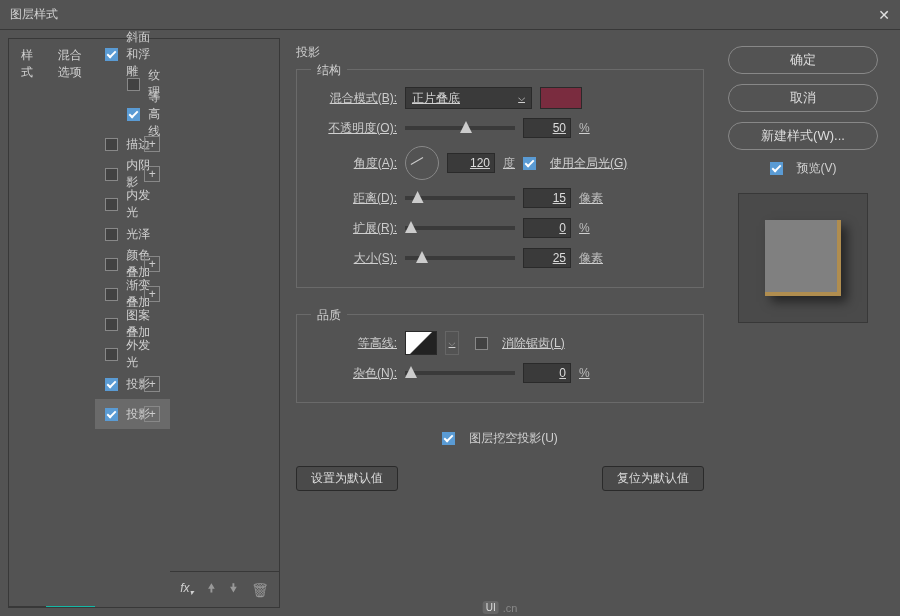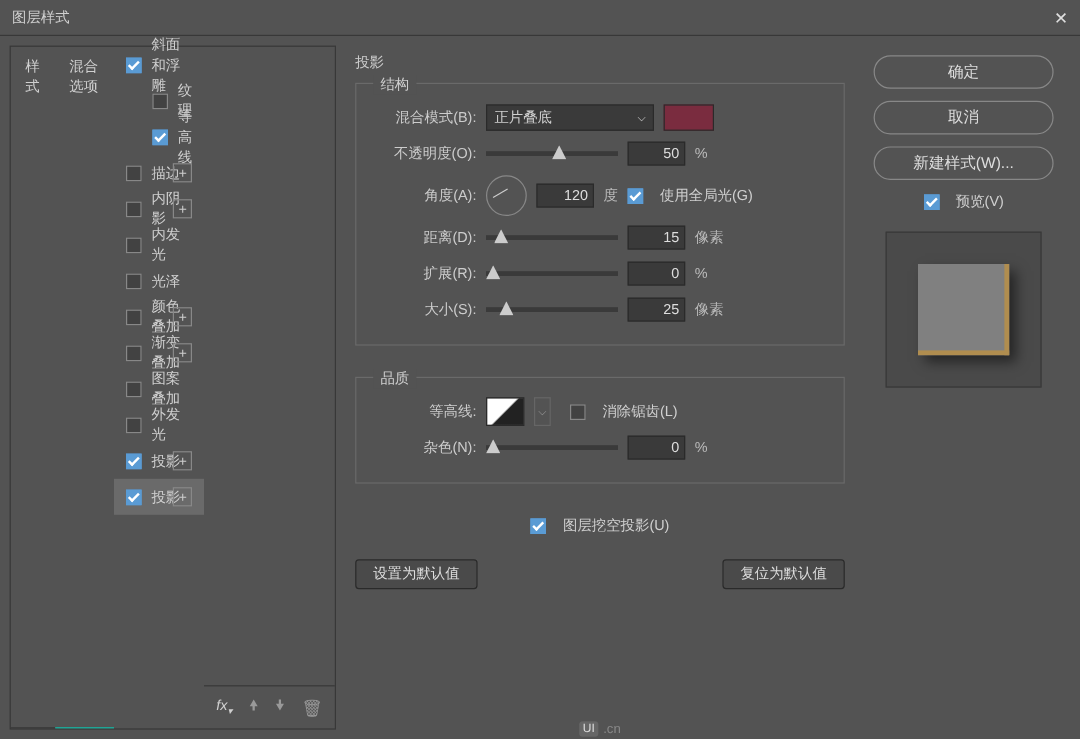--- a/index.html
+++ b/index.html
@@ -18,24 +18,24 @@
 .chk.checked::after { content: ""; width: 7px; height: 3px; border-left: 2px solid #fff; border-bottom: 2px solid #fff; transform: rotate(-45deg); margin-top: -2px; }
 .plus-btn { position: absolute; right: 10px; width: 16px; height: 16px; border: 1px solid #888; display: flex; align-items: center; justify-content: center; font-size: 12px; color: #ccc; }
 .lp-footer { margin-top: auto; height: 36px; border-top: 1px solid #383838; display: flex; align-items: center; padding: 0 10px; gap: 14px; }
 .arrow-up, .arrow-down { font-size: 12px; color: #999; }
 .trash { margin-left: auto; font-size: 14px; color: #999; }
 
 .mid-panel { flex: 1; padding: 10px 16px; position: relative; }
 .section-title { margin: 4px 0 8px 0; color: #ccc; }
 .fieldset { border: 1px solid #6a6a6a; padding: 0 14px 14px 14px; margin-bottom: 26px; position: relative; }
 .fieldset-legend { position: relative; top: -8px; background: #535353; padding: 0 6px; display: inline-block; }
-.fieldset-content { margin-top: -4px; }
+.fieldset-content { margin-top: -4px; text-decoration: underline; }
 .form-row { display: flex; align-items: center; height: 30px; gap: 8px; }
 .form-label { width: 86px; text-align: right; color: #ccc; }
-.select { width: 140px; height: 22px; background: #3a3a3a; border: 1px solid #2a2a2a; display: flex; align-items: center; padding: 0 6px; justify-content: space-between; }
+.select { width: 127px; height: 22px; background: #3a3a3a; border: 1px solid #2a2a2a; display: flex; align-items: center; padding: 0 6px; justify-content: space-between; }
 .swatch { width: 42px; height: 22px; border: 1px solid #2a2a2a; }
 .slider-track { width: 110px; height: 4px; background: #3a3a3a; position: relative; }
 .slider-thumb { position: absolute; top: -5px; width: 12px; height: 12px; background: #ccc; clip-path: polygon(50% 0, 100% 100%, 0 100%); }
 .num-input { width: 48px; height: 20px; background: #3a3a3a; border: 1px solid #2a2a2a; color: #ddd; text-align: right; padding: 0 4px; font-size: 12px; }
 .unit { color: #bbb; }
 .angle-dial { width: 34px; height: 34px; border: 1px solid #888; border-radius: 50%; position: relative; }
 .angle-dial::after { content: ""; position: absolute; width: 14px; height: 1px; background: #ccc; top: 10px; left: 3px; transform: rotate(-30deg); transform-origin: right center; }
 .contour-swatch { width: 32px; height: 24px; background: linear-gradient(135deg, #fff 0%, #fff 48%, #222 52%, #222 100%); border: 1px solid #2a2a2a; }
 .small-chevron { font-size: 9px; color: #999; border:1px solid #666; width:14px; height:24px; display:flex; align-items:center; justify-content:center; }
 .default-btns { display: flex; gap: 18px; justify-content: space-between; margin-top: 19px; }

